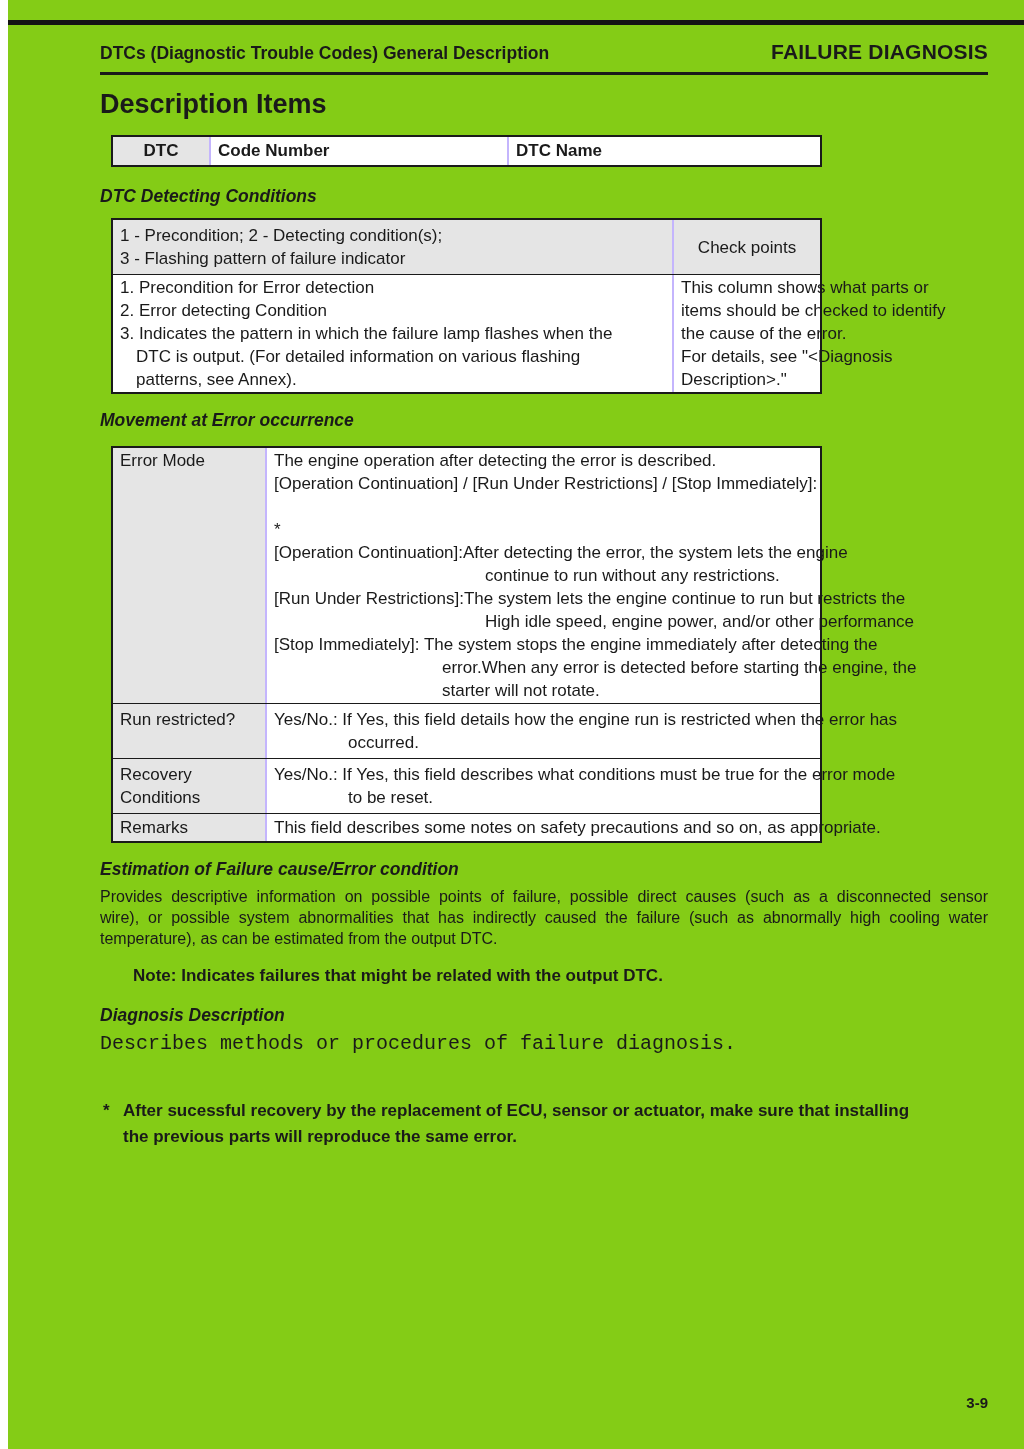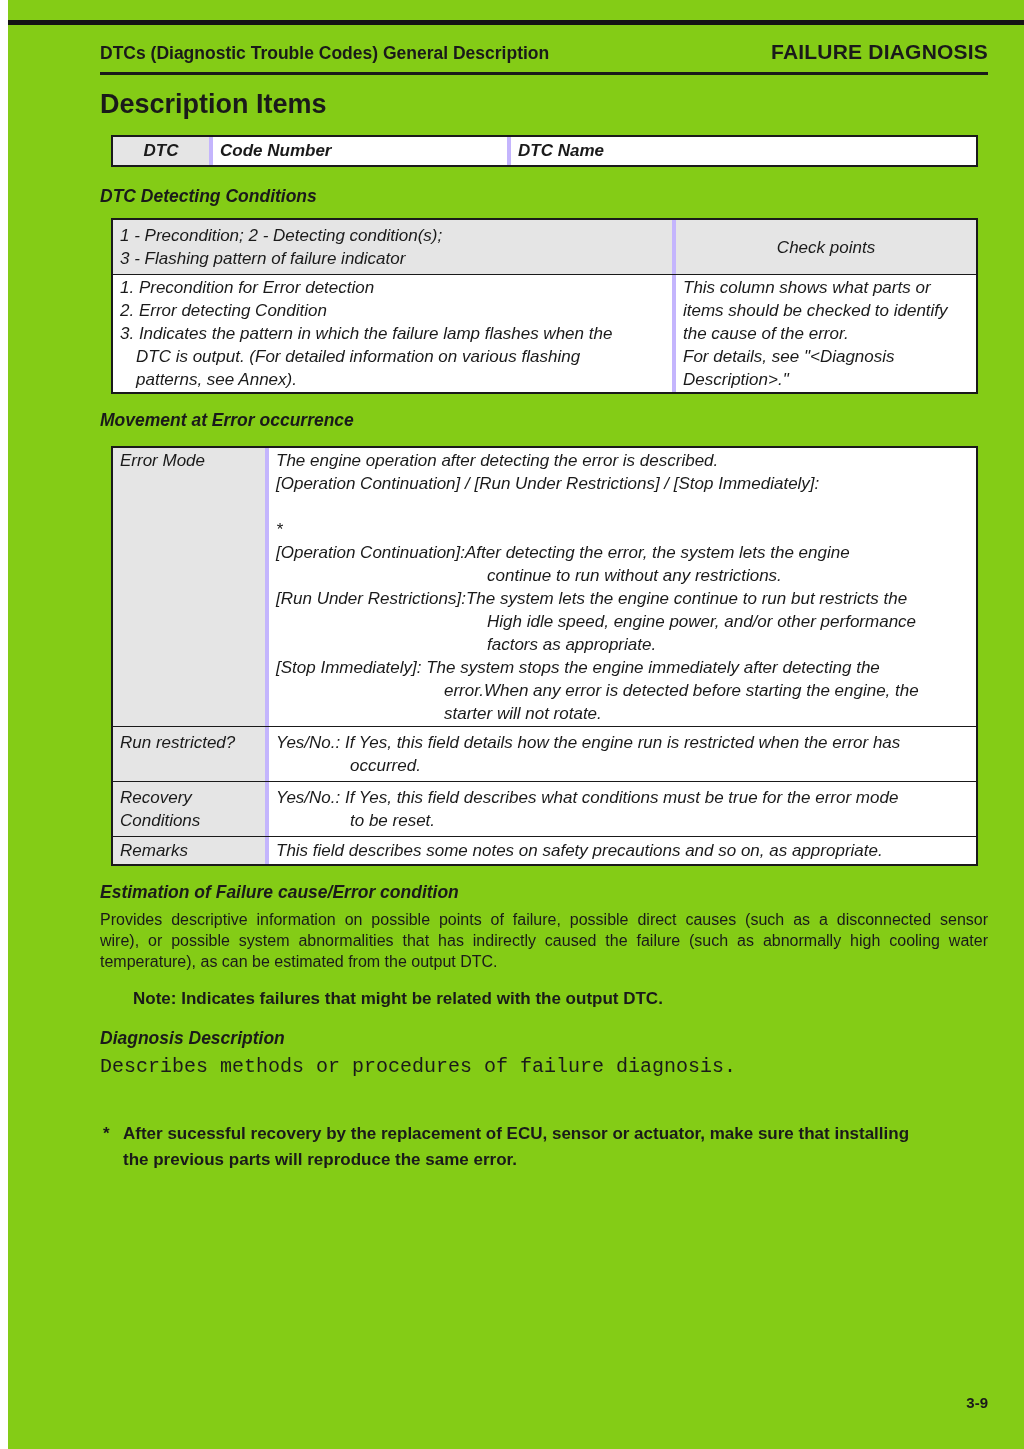--- a/index.html
+++ b/index.html
@@ -18,25 +18,25 @@
   
   .header{display:flex;justify-content:space-between;align-items:baseline;
           border-bottom:3px solid #1a1a1a;padding-bottom:8px;}
   .h-left{font-weight:bold;font-size:17.5px;line-height:22px;}
   .h-right{font-weight:bold;font-size:21px;line-height:22px;letter-spacing:.2px;text-align:center;}
 
   .h1{font-size:27px;font-weight:bold;margin-top:17px;line-height:24px;}
   .h3{font-size:17.5px;font-weight:bold;font-style:italic;line-height:20px;}
 
   
-  .tbl{margin-left:11px;width:867px;border:2px solid #1a1a1a;box-sizing:border-box;background:#fff;font-style:italic;}
+  .tbl{margin-left:11px;width:711px;border:2px solid #1a1a1a;box-sizing:border-box;background:#fff;}
   .trow{display:flex;align-items:stretch;}
   .trow + .trow{border-top:1px solid #1a1a1a;}
   .cell{box-sizing:border-box;padding:2px 7px;font-size:17px;line-height:23px;}
-  .cell + .cell{border-left:4px solid #c4b5fd;}
+  .cell + .cell{border-left:2px solid #c4b5fd;}
   .gray{background:#e5e5e5;}
   .bold{font-weight:bold;}
   .center{text-align:center;}
   .center-mid{display:flex;align-items:center;justify-content:center;}
   .tline{white-space:nowrap;min-height:23px;}
   .ind16{padding-left:16px;}
   .ind74{padding-left:74px;}
   .ind168{padding-left:168px;}
   .ind211{padding-left:211px;}
 
@@ -134,21 +134,20 @@
         <div class="cell gray c3-label">Error Mode</div>
         <div class="cell c3-content">
           <div class="tline">The engine operation after detecting the error is described.</div>
           <div class="tline">[Operation Continuation] / [Run Under Restrictions] / [Stop Immediately]:</div>
           <div class="tline"></div>
           <div class="tline">*</div>
           <div class="tline">[Operation Continuation]:After detecting the error, the system lets the engine</div>
           <div class="tline ind211">continue to run without any restrictions.</div>
           <div class="tline">[Run Under Restrictions]:The system lets the engine continue to run but restricts the</div>
           <div class="tline ind211">High idle speed, engine power, and/or other performance</div>
-          <div class="tline ind211">factors as appropriate.</div>
           <div class="tline">[Stop Immediately]: The system stops the engine immediately after detecting the</div>
           <div class="tline ind168">error.When any error is detected before starting the engine, the</div>
           <div class="tline ind168">starter will not rotate.</div>
         </div>
       </div>
       <div class="trow r-mid">
         <div class="cell gray c3-label">Run restricted?</div>
         <div class="cell c3-content">
           <div class="tline">Yes/No.: If Yes, this field details how the engine run is restricted when the error has</div>
           <div class="tline ind74">occurred.</div>

